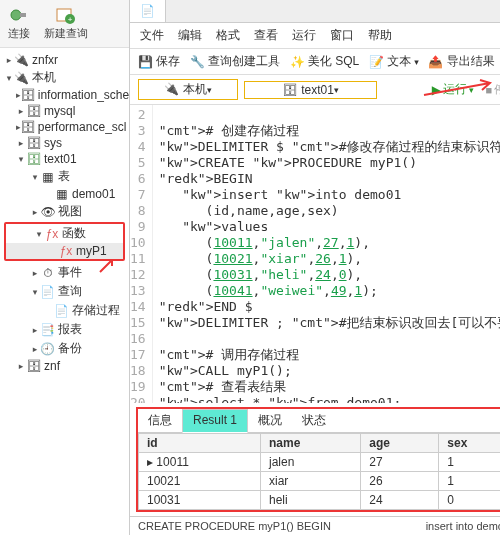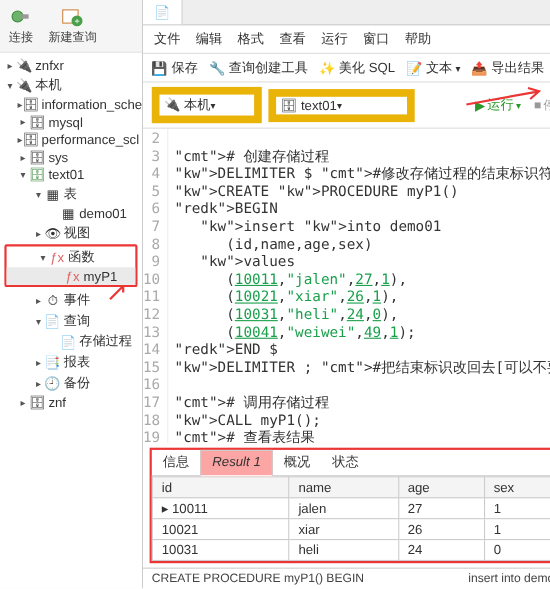--- a/index.html
+++ b/index.html
@@ -20,36 +20,36 @@
   .tree-item .lbl { margin-left: 2px; }
   .box-red { border: 2px solid #ec3535; border-radius: 2px; }
   .right-panel { flex: 1; display: flex; flex-direction: column; position: relative; }
   .tab-bar { display: flex; background: #eee; border-bottom: 1px solid #ccc; }
   .tab { display: flex; align-items: center; padding: 4px 10px; background: #fff; border-right: 1px solid #ccc; font-size: 12px; cursor: pointer; gap: 4px; }
   .menu-bar { display: flex; gap: 14px; padding: 4px 10px; border-bottom: 1px solid #ddd; font-size: 12px; color: #333; }
   .menu-bar span { cursor: pointer; }
   .toolbar2 { display: flex; gap: 10px; padding: 4px 8px; border-bottom: 1px solid #ddd; font-size: 12px; align-items: center; }
   .tbtn { display: flex; align-items: center; gap: 3px; cursor: pointer; color: #333; }
   .combo-row { display: flex; gap: 6px; padding: 4px 8px; border-bottom: 1px solid #ddd; align-items: center; position: relative; }
-  .combo { border: 7px solid #eab308; padding: 1px 4px; background: #fff; position: relative; display: flex; align-items: center; justify-content: flex-start; cursor: pointer; }
+  .combo { border: 1px solid #eab308; padding: 1px 4px; background: #fff; position: relative; display: flex; align-items: center; justify-content: center; cursor: pointer; }
   .arrow-red { position: absolute; left: 290px; top: 2px; pointer-events: none; }
   .run { color: #2a992a; font-size: 12px; display: flex; align-items: center; gap: 2px; cursor: pointer; margin-left: auto; }
   .stop { color: #999; font-size: 11px; display: flex; align-items: center; gap: 2px; margin-left: 6px; }
   .editor { flex: 1; display: flex; overflow: hidden; font-family: Consolas, monospace; font-size: 13px; }
   .gutter { background: #fff; color: #aaa; text-align: right; padding: 2px 6px 2px 0; line-height: 16px; border-right: 1px solid #eee; }
   .code { padding: 2px 6px; line-height: 16px; white-space: pre; }
   .num { color: #1a9f4b; text-decoration: underline; }
   .str { color: #1a9f4b; }
   .result-box { border: 2px solid #ec3535; margin: 4px 6px 4px 6px; }
   .rtabs { display: flex; border-bottom: 1px solid #ccc; font-size: 12px; }
   .rtab { padding: 3px 10px; cursor: pointer; }
-  .rtab.active { background: #fca5a5; border: 1px solid #ccc; border-bottom: 1px solid #fff; margin-bottom: -1px; font-style: italic; }
+  .rtab.active { background: #5eead4; border: 1px solid #ccc; border-bottom: 1px solid #fff; margin-bottom: -1px; }
   table.res { border-collapse: collapse; font-size: 12px; width: 100%; }
   table.res th, table.res td { border: 1px solid #ccc; padding: 2px 8px; text-align: left; }
-  table.res th { background: #f4f4f4; font-weight: normal; }
+  table.res th { background: #f4f4f4; font-weight: bold; }
   .status-bar { border-top: 1px solid #ccc; font-size: 11px; color: #444; padding: 3px 8px; display: flex; }
   .status-bar .sr { margin-left: auto; }
 </style>
 </head>
 <body>
 
 <div class="app">
 
   <div class="left-panel">
     <div class="toolbar-top">

